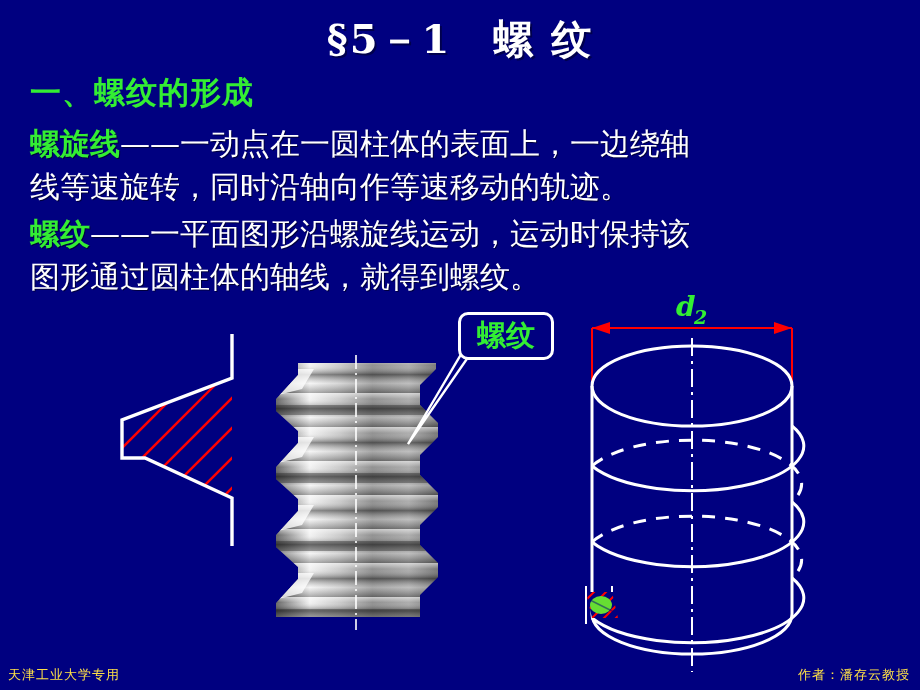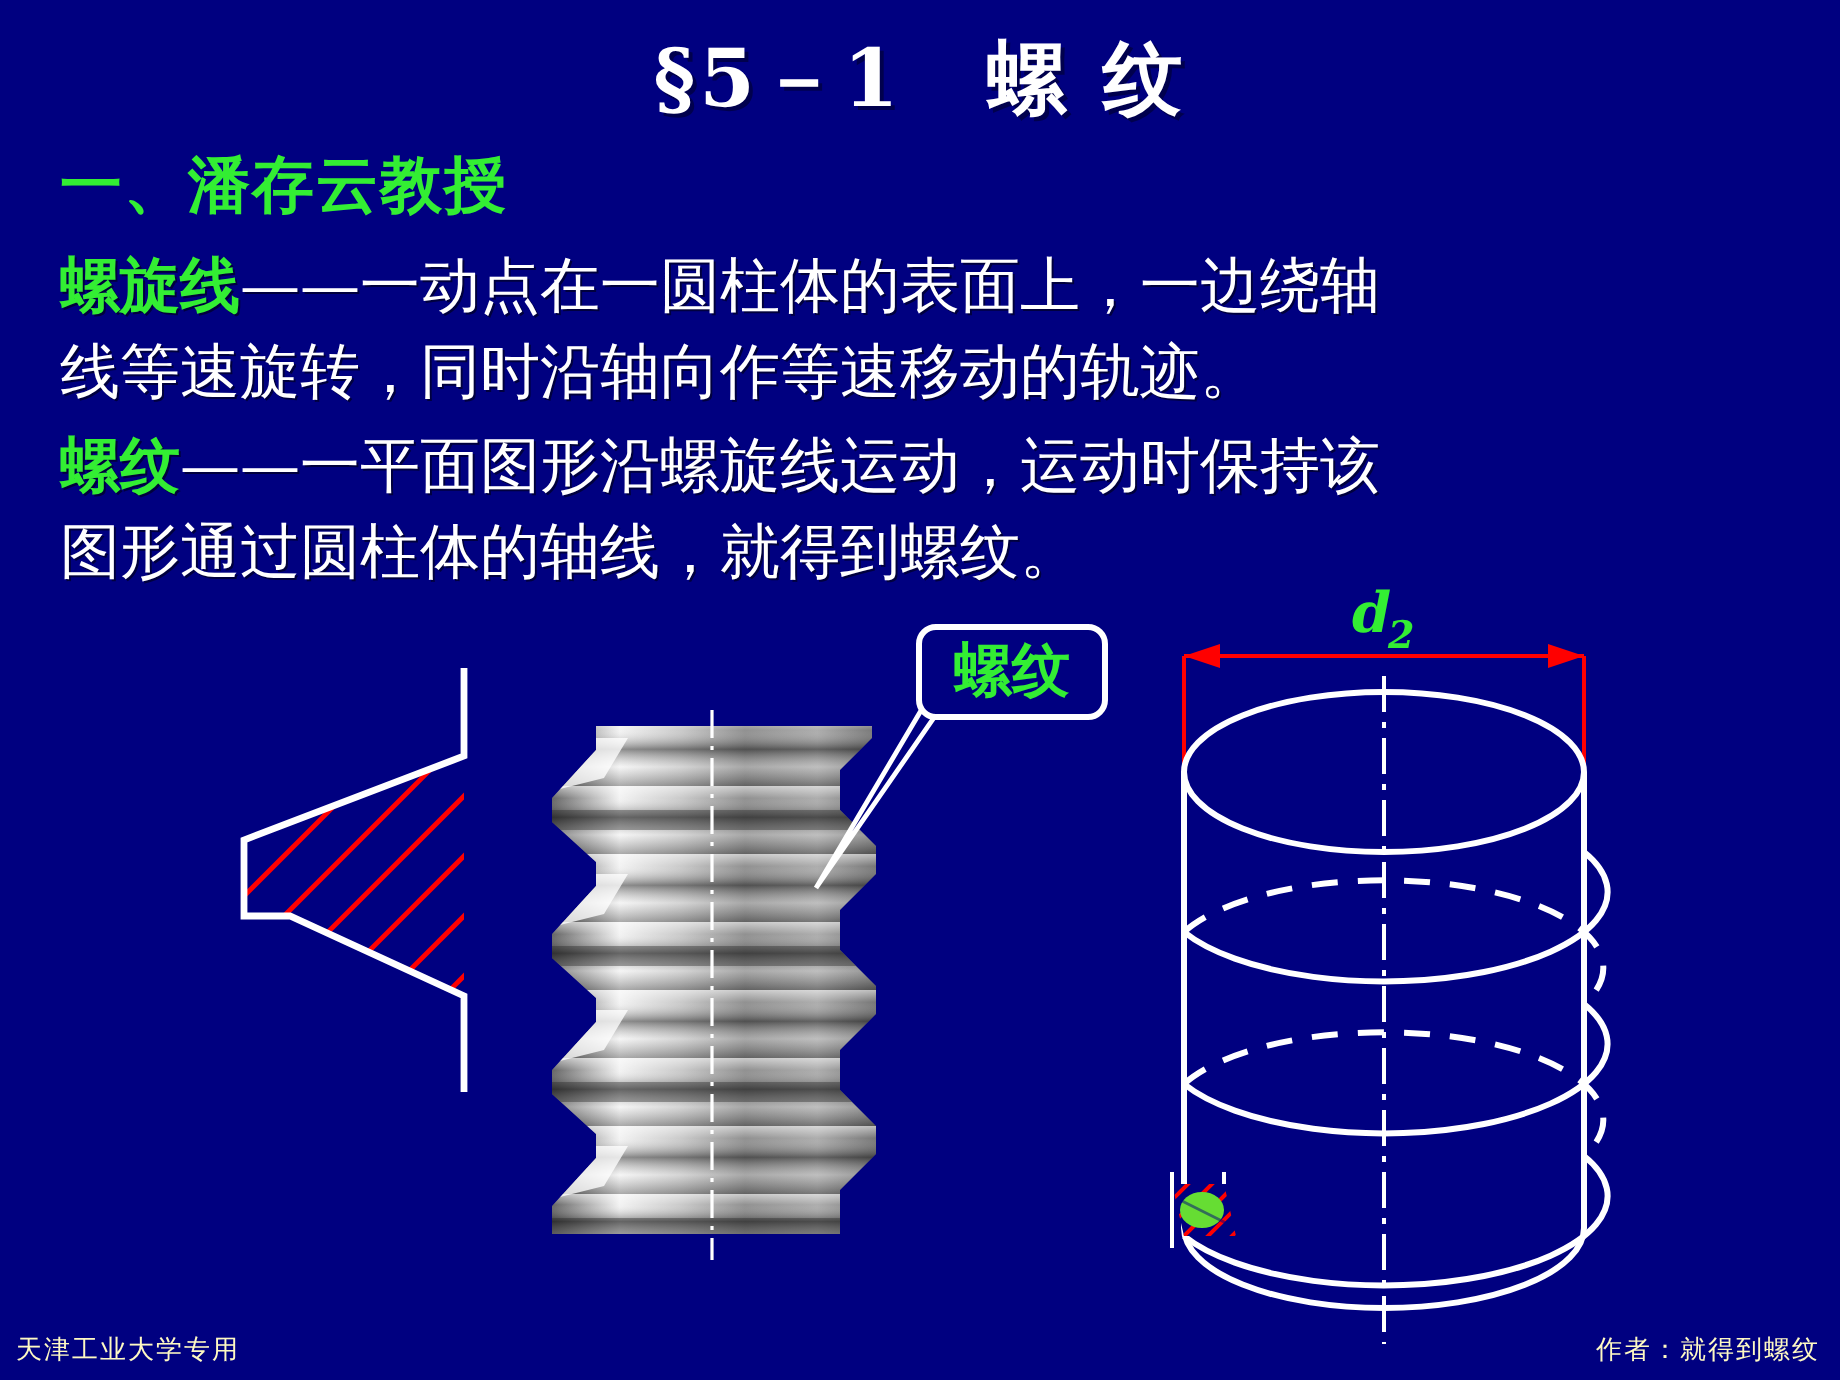--- a/index.html
+++ b/index.html
@@ -104,21 +104,21 @@
     position: absolute;
   }
   #thread-profile-svg { left: 100px; top: 330px; }
   #screw-svg         { left: 268px; top: 355px; }
   #cylinder-svg      { left: 580px; top: 280px; }
 
   
   .footer-text {
     position: absolute;
     bottom: 6px;
-    color: #fef9c3;
+    color: #fde047;
     font-size: 13px;
     letter-spacing: 1px;
     font-family: "DejaVu Sans", "Liberation Sans", sans-serif;
   }
   #footer-left  { left: 8px; }
   #footer-right { right: 10px; }
 
   
   #watermark {
     position: absolute;
@@ -132,21 +132,21 @@
     pointer-events: none;
   }
 </style>
 </head>
 <body>
 
 <div id="slide">
 
   <div id="slide-title">§5－1　螺 纹</div>
 
-  <div id="section-heading">一、潘存云教授</div>
+  <div id="section-heading">一、螺纹的形成</div>
 
   <div class="para" id="para-2">
     <span class="term">螺纹</span><span>——</span><span>一平面图形沿螺旋线运动，运动时保持该图形通过圆柱体的轴线，就得到螺纹。</span>
   </div>
 
   <div class="para" id="para-1">
     <span class="term">螺旋线</span><span>——</span><span>一动点在一圆柱体的表面上，一边绕轴线等速旋转，同时沿轴向作等速移动的轨迹。</span>
   </div>
 
 
@@ -303,15 +303,15 @@
       <ellipse cx="21" cy="325" rx="11" ry="9" fill="#66dd33"></ellipse>
       <g clip-path="url(#markerClip)" stroke="#000080" stroke-width="1.4" opacity="0.5">
         <line x1="10" y1="320" x2="34" y2="332"></line>
       </g>
       <polyline points="6,306 6,312 6,344" fill="none" stroke="#ffffff" stroke-width="2"></polyline>
       <polyline points="32,306 32,312" fill="none" stroke="#ffffff" stroke-width="2"></polyline>
     </g>
   </svg>
 
   <div class="footer-text" id="footer-left">天津工业大学专用</div>
-  <div class="footer-text" id="footer-right">作者：就得到螺纹</div>
+  <div class="footer-text" id="footer-right">作者：潘存云教授</div>
 
 </div>
 
 </body></html>

